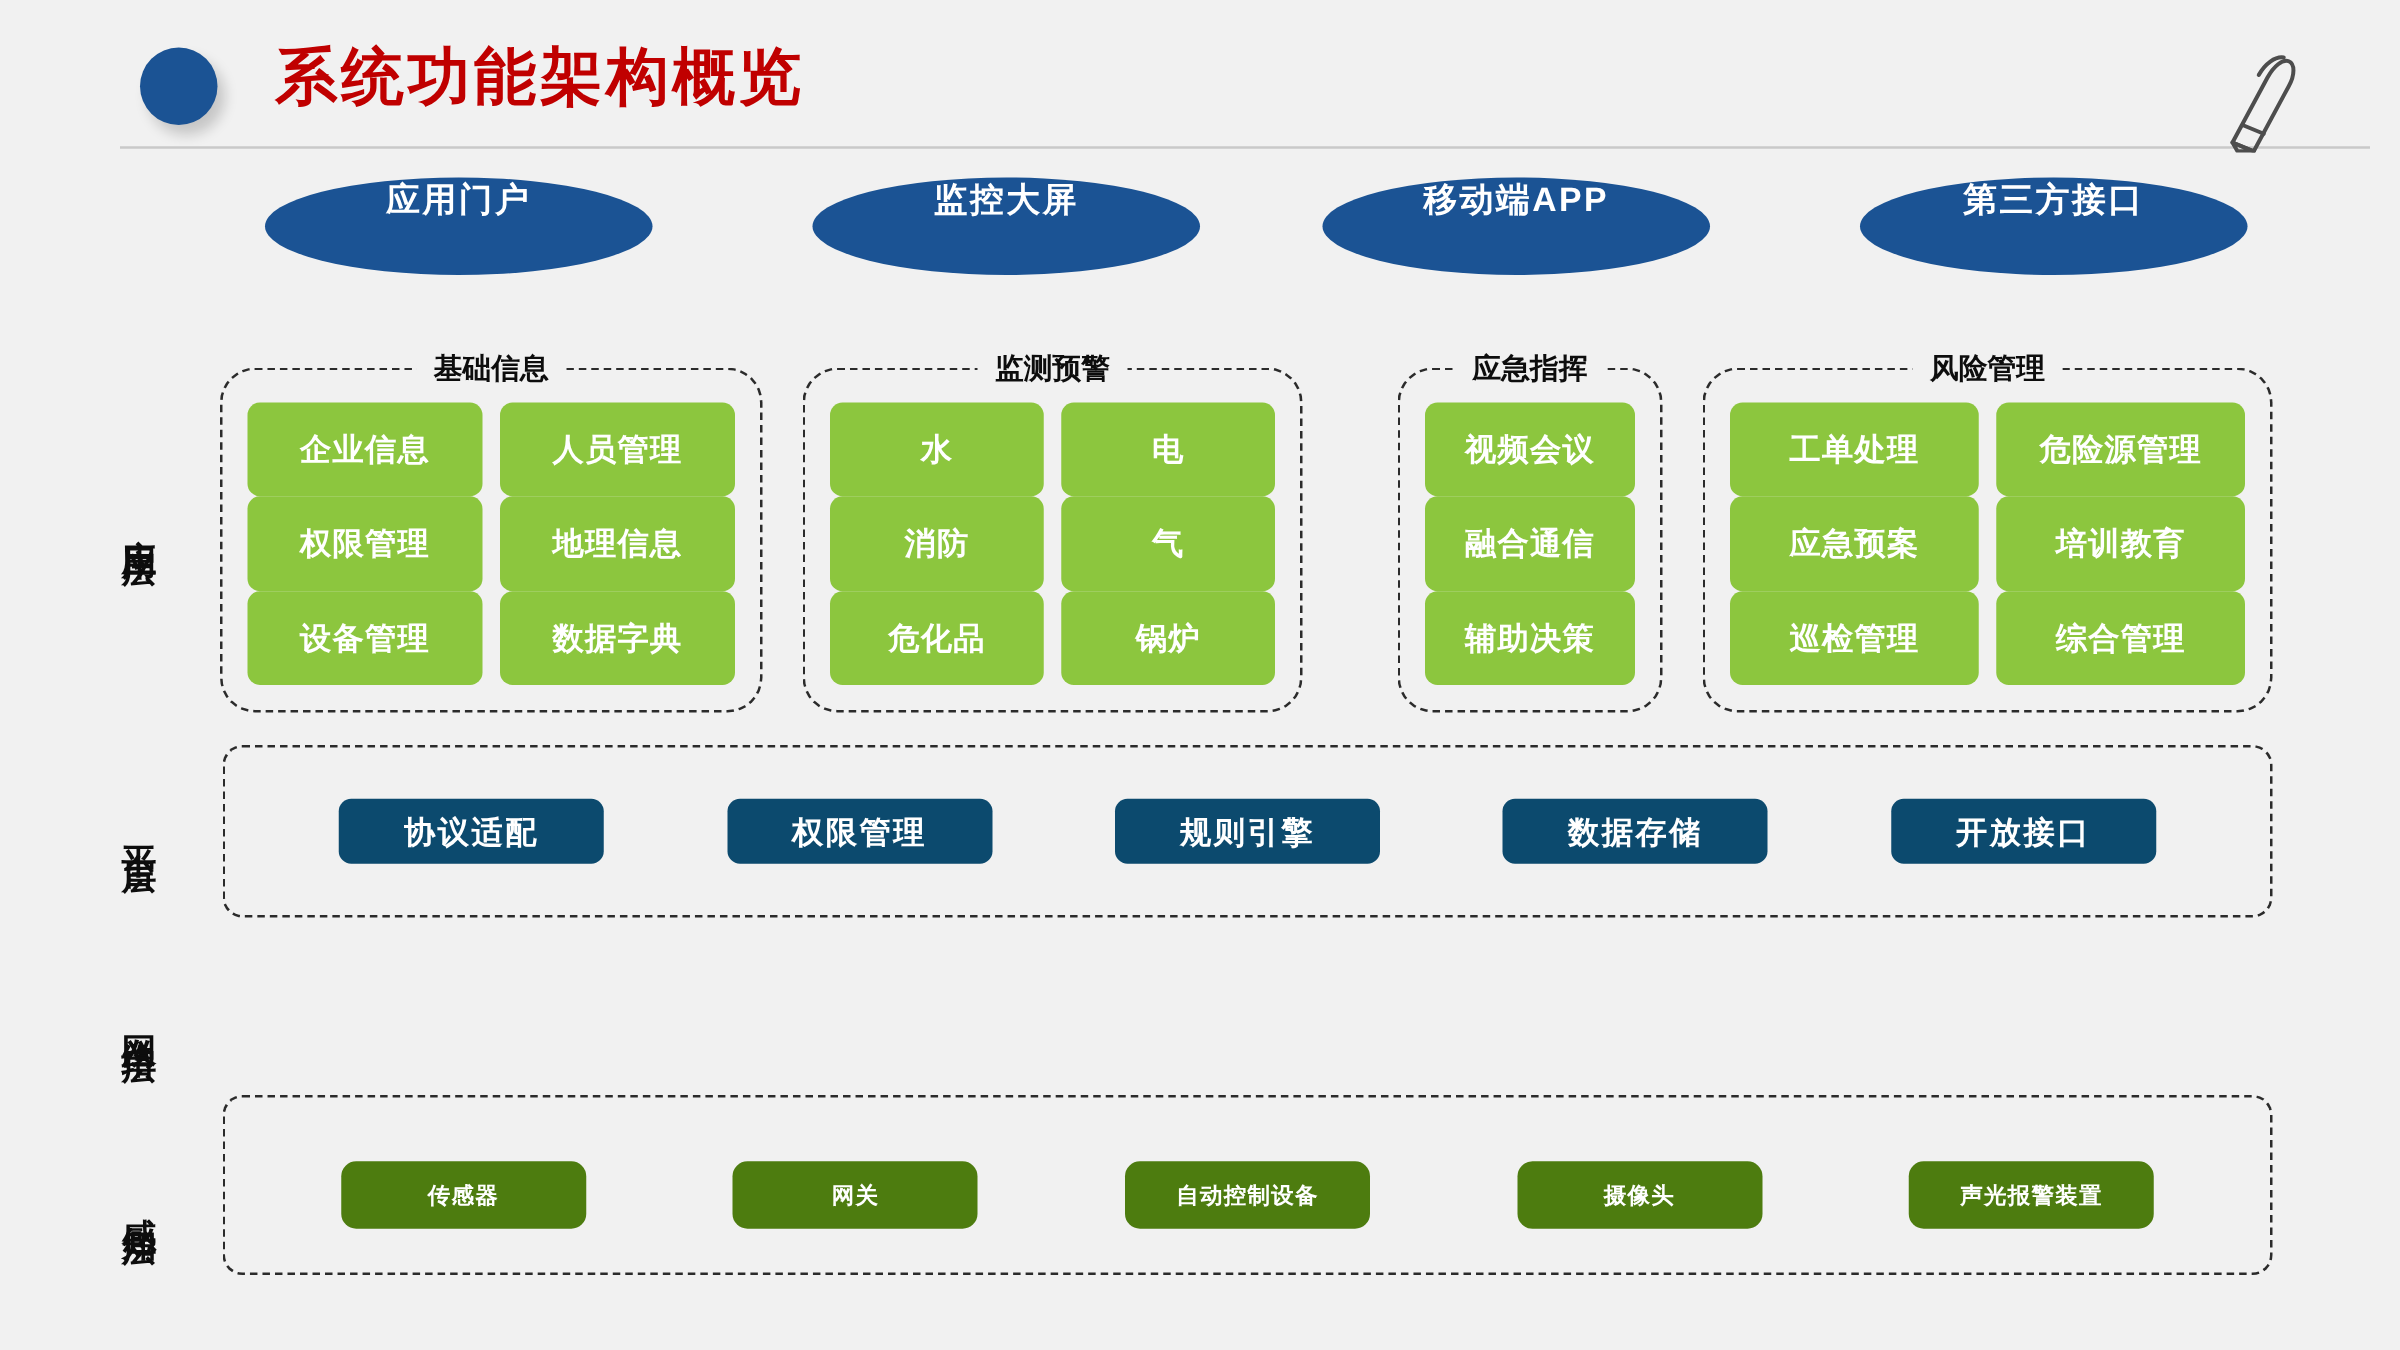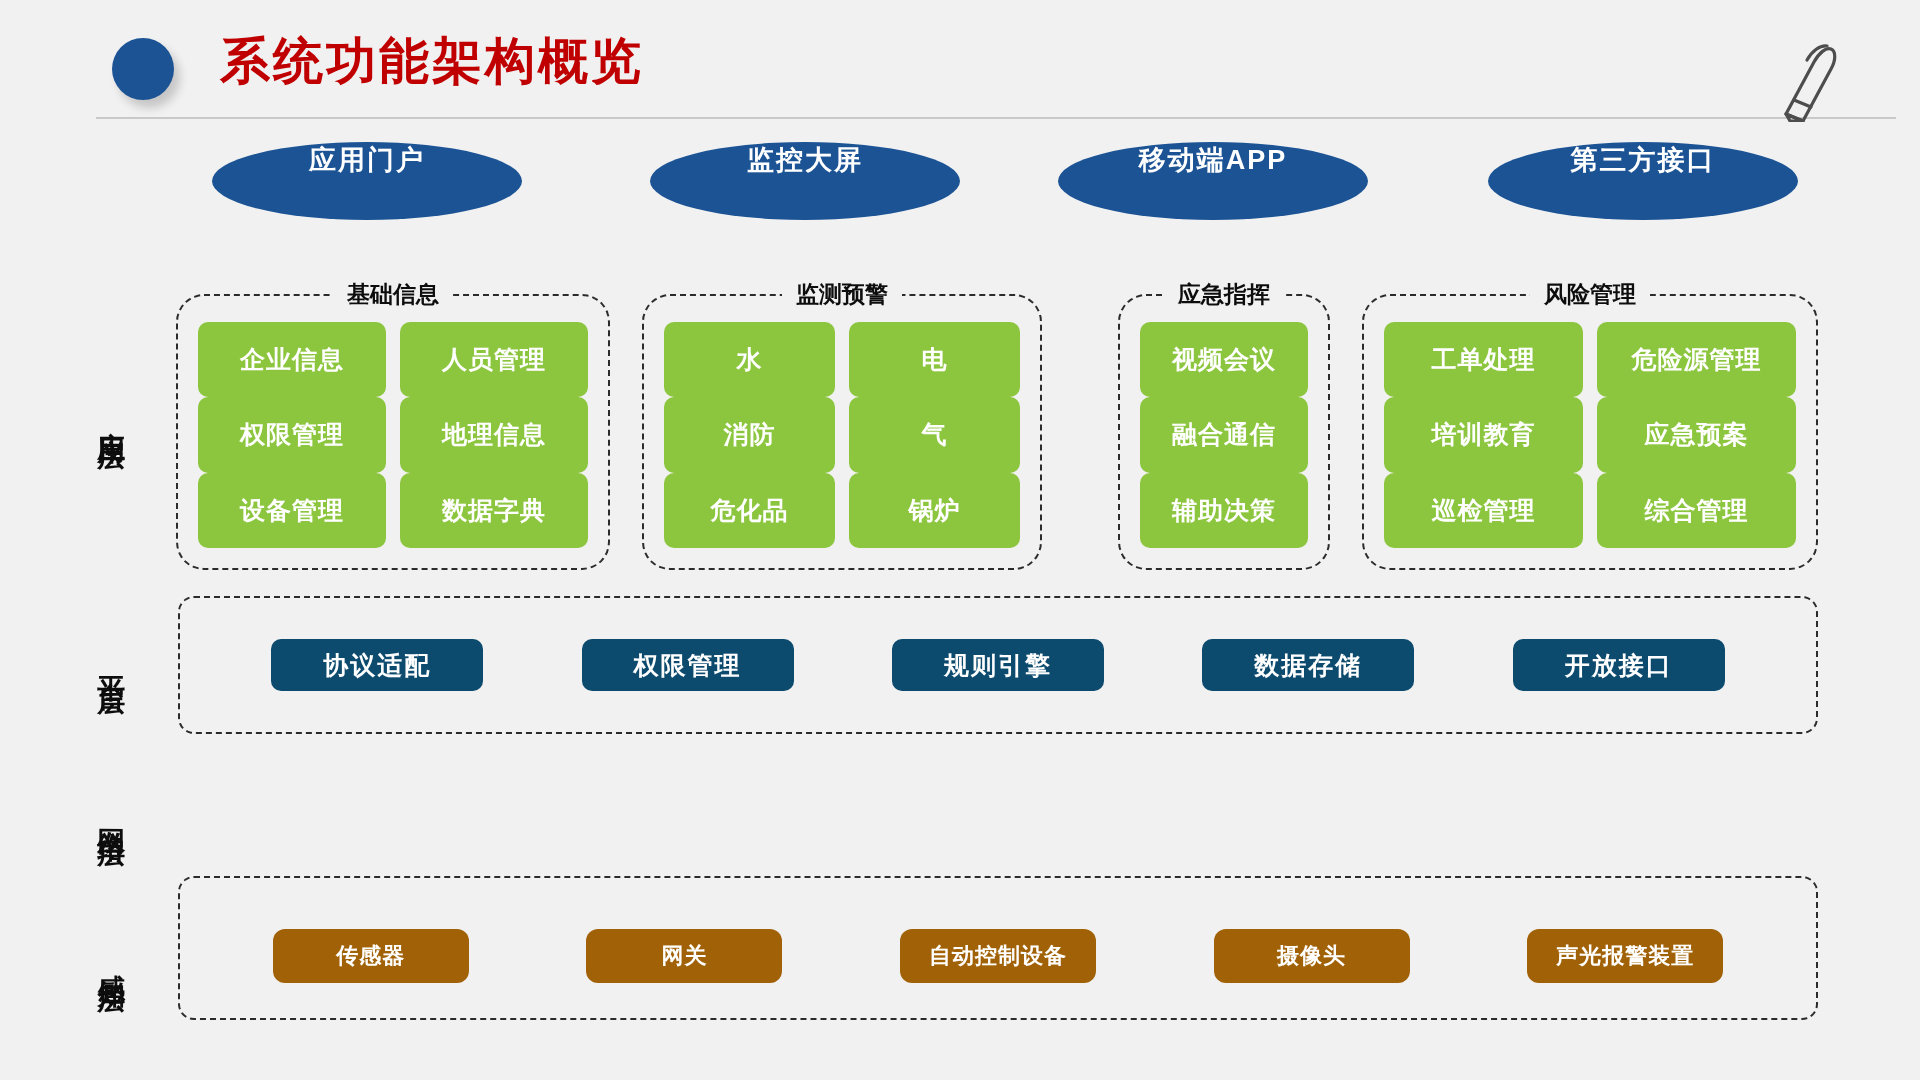--- a/index.html
+++ b/index.html
@@ -103,23 +103,23 @@
   
   .sense-frame {
     position: absolute; left: 178px; top: 876px; width: 1640px; height: 144px;
     border: 2px dashed #2b2b2b; border-radius: 16px;
   }
   .sense-inner {
     position: absolute; left: 0; top: 0; width: 100%; height: 100%;
     display: flex; align-items: center; justify-content: space-around; padding: 0 34px;
   }
   .chip-gray {
-    background: #a16207; border-radius: 12px; height: 54px; min-width: 196px;
-    display: flex; align-items: center; justify-content: center;
-    color: #ffffff; font-size: 22px; font-weight: bold; letter-spacing: 1px;
+    background: #4d7c0f; border-radius: 12px; height: 54px; min-width: 196px;
+    display: flex; align-items: center; justify-content: center;
+    color: #ffffff; font-size: 18px; font-weight: bold; letter-spacing: 1px;
     white-space: nowrap; padding: 0 18px; margin-top: 16px;
   }
 </style>
 </head>
 <body>
 
 <div id="slide">
 
   <div class="hdr-bullet"></div>
   <div class="hdr-title">系统功能架构概览</div>
@@ -211,22 +211,22 @@
 
     <div class="app-group" style="left: 1362px; width: 456px;">
       <div class="group-frame"></div>
       <div class="group-title">风险管理</div>
       <div class="group-items">
         <div class="items-row cols2">
           <div class="chip-green">工单处理</div>
           <div class="chip-green">危险源管理</div>
         </div>
         <div class="items-row cols2">
+          <div class="chip-green">应急预案</div>
           <div class="chip-green">培训教育</div>
-          <div class="chip-green">应急预案</div>
         </div>
         <div class="items-row cols2">
           <div class="chip-green">巡检管理</div>
           <div class="chip-green">综合管理</div>
         </div>
       </div>
     </div>
 
   </div>
 

